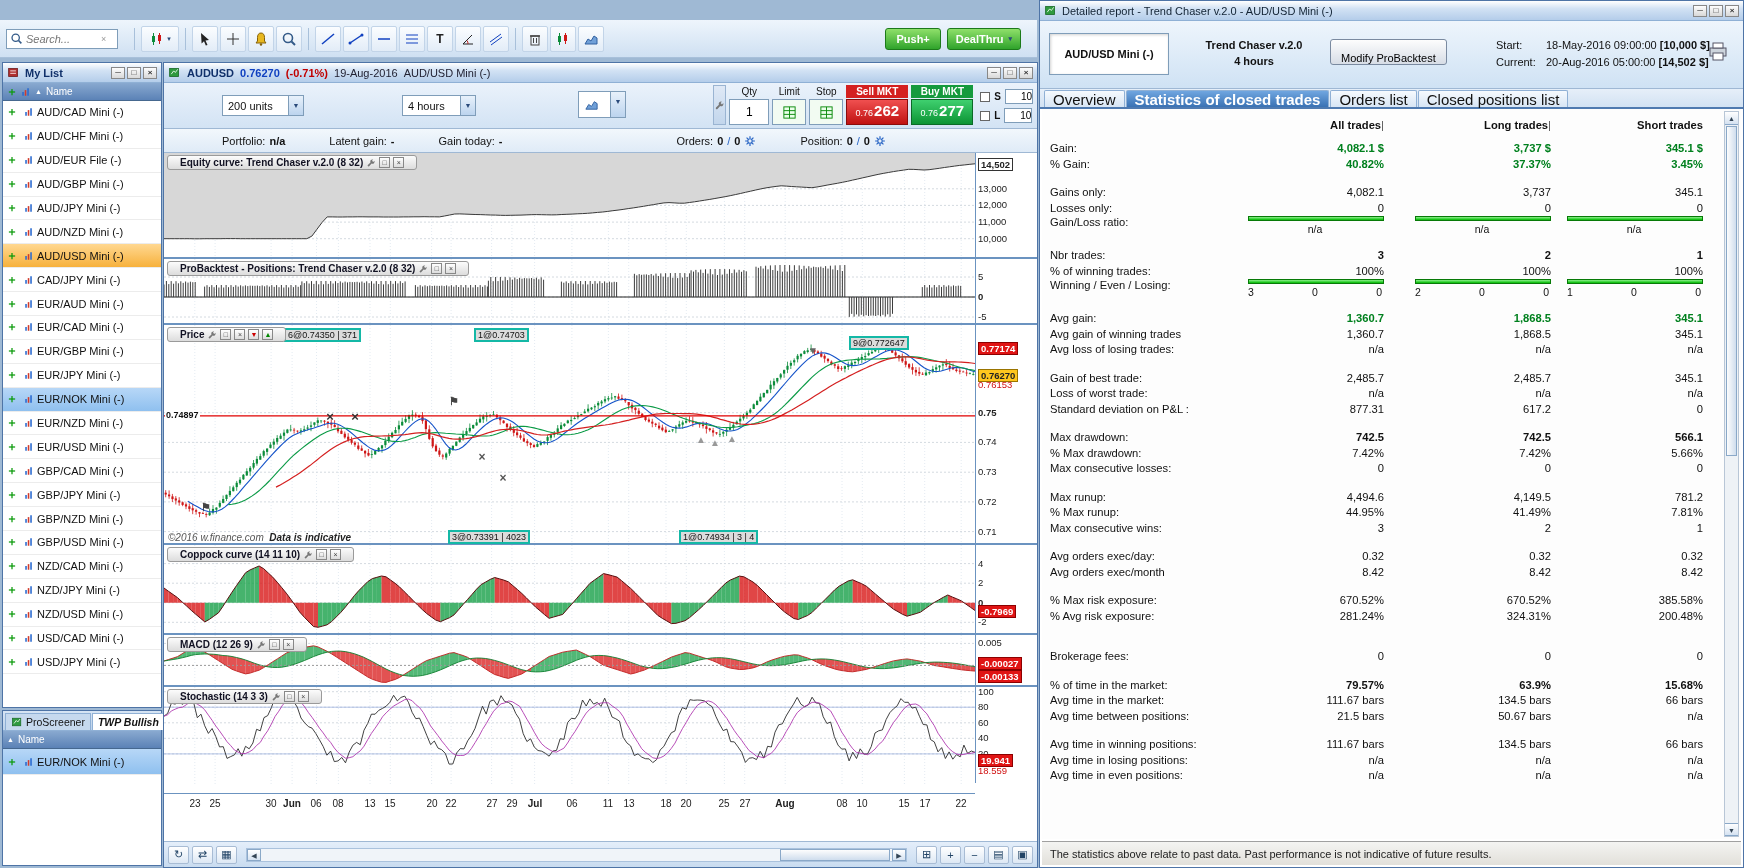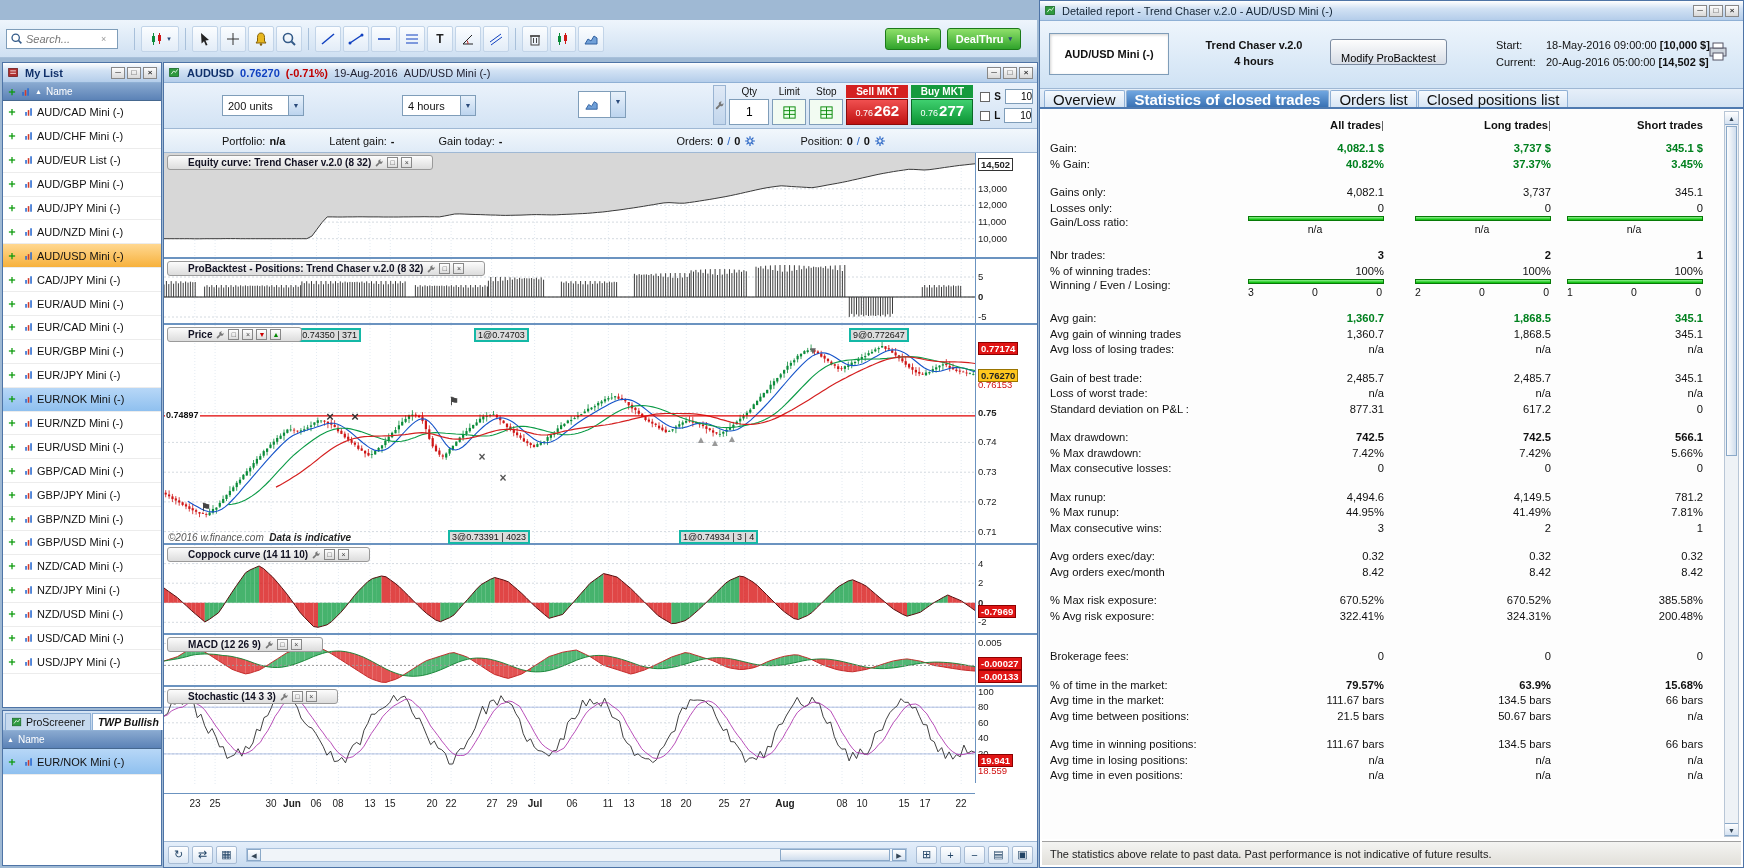--- a/index.html
+++ b/index.html
@@ -81,21 +81,21 @@
 .panel{display:flex;border-top:2px solid #6b93c0;position:relative;}
 .panel.first{border-top:none;}
 .plot{width:811px;position:relative;background:#fff;overflow:hidden;}
 .scale{width:62px;position:relative;background:#fff;border-left:1px solid #6b93c0;font-size:9.5px;overflow:hidden;}
 .sc{position:absolute;left:2px;white-space:nowrap;color:#222;line-height:11px;}
 .sc.bold{font-weight:bold;}
 .sc.red{background:#e01414;color:#fff;padding:0 2px;border:1px solid #8d0000;font-weight:bold;}
 .sc.redtext{color:#d01010;}
 .sc.yel{background:#ffc61e;border:1px solid #9a7400;font-weight:bold;padding:0 2px;}
 .sc.cur{background:#fff;border:1px solid #333;font-weight:bold;padding:0 2px;}
-.tag{position:absolute;left:3px;top:2px;display:flex;align-items:center;gap:3px;background:linear-gradient(#fcfcfc,#dcdcdc);border:1px solid #9a9a9a;border-radius:3px;padding:1px 20px;font-size:10px;color:#112;z-index:6;white-space:nowrap;}
+.tag{position:absolute;left:3px;top:2px;display:flex;align-items:center;gap:3px;background:linear-gradient(#fcfcfc,#dcdcdc);border:1px solid #9a9a9a;border-radius:3px;padding:1px 12px;font-size:10px;color:#112;z-index:6;white-space:nowrap;}
 .tag-btn{width:11px;height:11px;border:1px solid #888;background:linear-gradient(#fff,#ddd);font-size:7px;line-height:9px;text-align:center;color:#444;}
 .tag-btn.red{color:#c00;}.tag-btn.green{color:#080;}
 .ann{position:absolute;background:#dcdcdc;border:2px solid #14b8a6;font-size:9px;padding:0 2px;white-space:nowrap;z-index:4;}
 .mk{position:absolute;z-index:3;transform:translate(-50%,-50%);font-weight:bold;line-height:1;}
 .hlabel{position:absolute;left:1px;background:#fff;font-size:9px;font-weight:bold;padding:0 1px;z-index:4;}
 .wm{position:absolute;left:4px;bottom:2px;font-size:10px;font-style:italic;color:#555;z-index:4;}
 .wm b{color:#222;}
 .xaxis{position:absolute;left:0;top:730px;width:811px;height:20px;background:#fff;border-top:1px solid #6b93c0;font-size:10px;color:#222;}
 .xl{position:absolute;top:4px;transform:translateX(-50%);}
 .xl.b{font-weight:bold;}
@@ -431,21 +431,21 @@
               <line x1="3" y1="8" x2="13" y2="8" stroke="#0a9a0a" stroke-width="2"></line>
             </svg>
           </span>
           <span class="wl-ic">
             <svg width="10" height="10" viewBox="0 0 16 16">
               <rect x="2" y="8" width="2.5" height="6" fill="#2a6ad0"></rect>
               <rect x="6" y="5" width="2.5" height="9" fill="#d23a2a"></rect>
               <rect x="10" y="2" width="2.5" height="12" fill="#2a6ad0"></rect>
             </svg>
           </span>
-          <span>AUD/EUR List (-)</span>
+          <span>AUD/EUR File (-)</span>
         </div>
         <div class="wl-row">
           <span class="wl-ic">
             <svg width="10" height="10" viewBox="0 0 16 16">
               <line x1="8" y1="3" x2="8" y2="13" stroke="#0a9a0a" stroke-width="2"></line>
               <line x1="3" y1="8" x2="13" y2="8" stroke="#0a9a0a" stroke-width="2"></line>
             </svg>
           </span>
           <span class="wl-ic">
             <svg width="10" height="10" viewBox="0 0 16 16">
@@ -1910,21 +1910,21 @@
                   <path d="M13.5 4.5 A3.4 3.4 0 0 1 9 8.9 L5 13 A1.4 1.4 0 0 1 3 11 L7.1 7 A3.4 3.4 0 0 1 11.5 2.5 L9.6 4.4 L11.6 6.4 Z" fill="#777"></path>
                 </svg>
               </span>
               <span class="tag-btn">□</span>
               <span class="tag-btn">×</span>
               <span class="tag-btn red">▼</span>
               <span class="tag-btn green">▲</span>
             </div>
             <div class="ann" style="left:120px;top:3px;">6@0.74350 | 371</div>
             <div class="ann" style="left:310px;top:3px;">1@0.74703</div>
-            <div class="ann" style="left:685px;top:3px;">9@0.772647</div>
+            <div class="ann" style="left:685px;top:11px;">9@0.772647</div>
             <div class="ann" style="left:284px;top:205px;">3@0.73391 | 4023</div>
             <div class="ann" style="left:515px;top:205px;">1@0.74934 | 3 | 4</div>
             <div class="mk" style="left:166px;top:91px;color:#333;font-size:13px;">×</div>
             <div class="mk" style="left:191px;top:91px;color:#333;font-size:13px;">×</div>
             <div class="mk" style="left:42px;top:182px;color:#444;font-size:11px;">⚑</div>
             <div class="mk" style="left:290px;top:76px;color:#444;font-size:11px;">⚑</div>
             <div class="mk" style="left:318px;top:132px;color:#555;font-size:12px;">×</div>
             <div class="mk" style="left:339px;top:153px;color:#555;font-size:12px;">×</div>
             <div class="mk" style="left:537px;top:115px;color:#999;font-size:10px;">▲</div>
             <div class="mk" style="left:551px;top:118px;color:#999;font-size:10px;">▲</div>
@@ -2742,21 +2742,21 @@
           </div>
           <div class="rgroup">
             <div class="rrow">
               <span class="lab">% Max risk exposure:</span>
               <span class="val">670.52%</span>
               <span class="val">670.52%</span>
               <span class="val">385.58%</span>
             </div>
             <div class="rrow">
               <span class="lab">% Avg risk exposure:</span>
-              <span class="val">322.41%</span>
+              <span class="val">281.24%</span>
               <span class="val">324.31%</span>
               <span class="val">200.48%</span>
             </div>
             <div class="rrow" style="min-height: 7px;">
               <span></span>
               <span></span>
               <span></span>
               <span class="val"><span class="redtick"></span></span>
             </div>
           </div>

